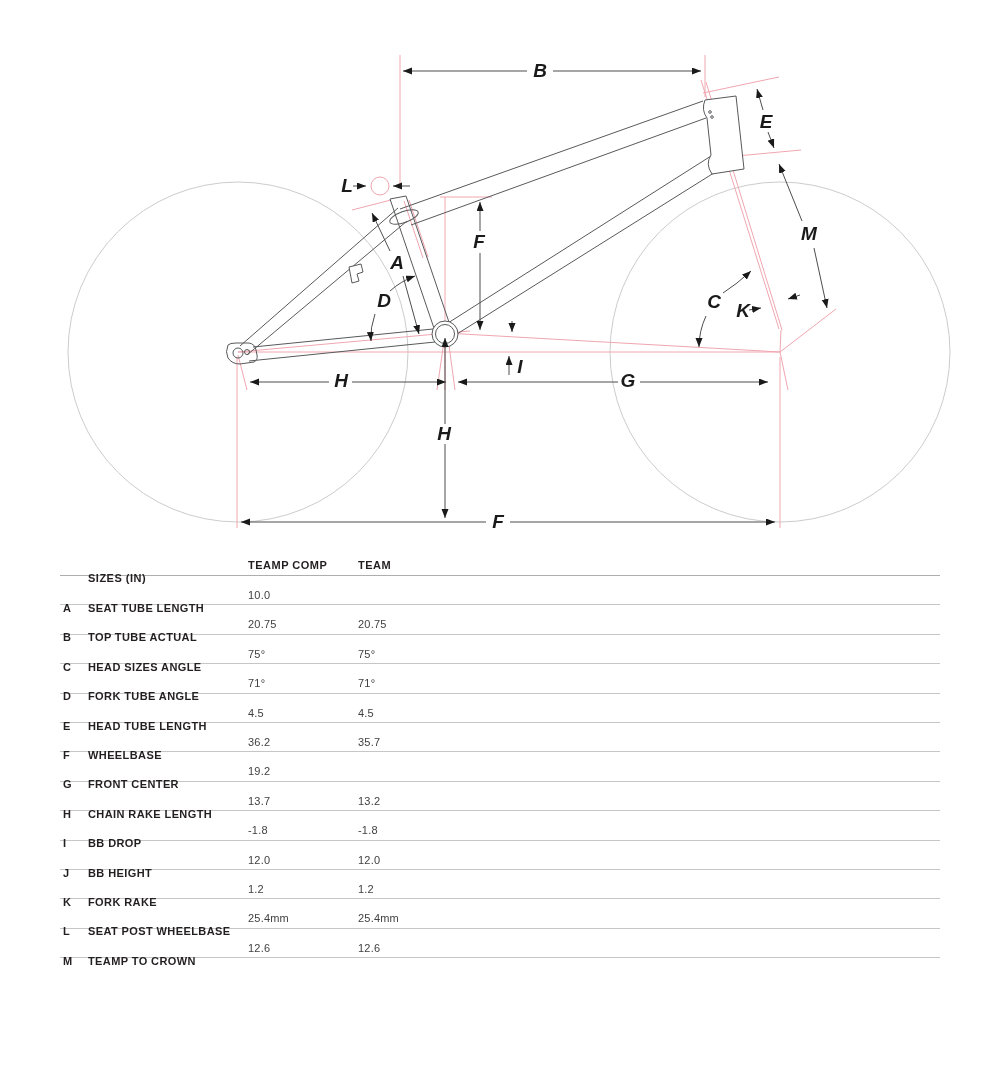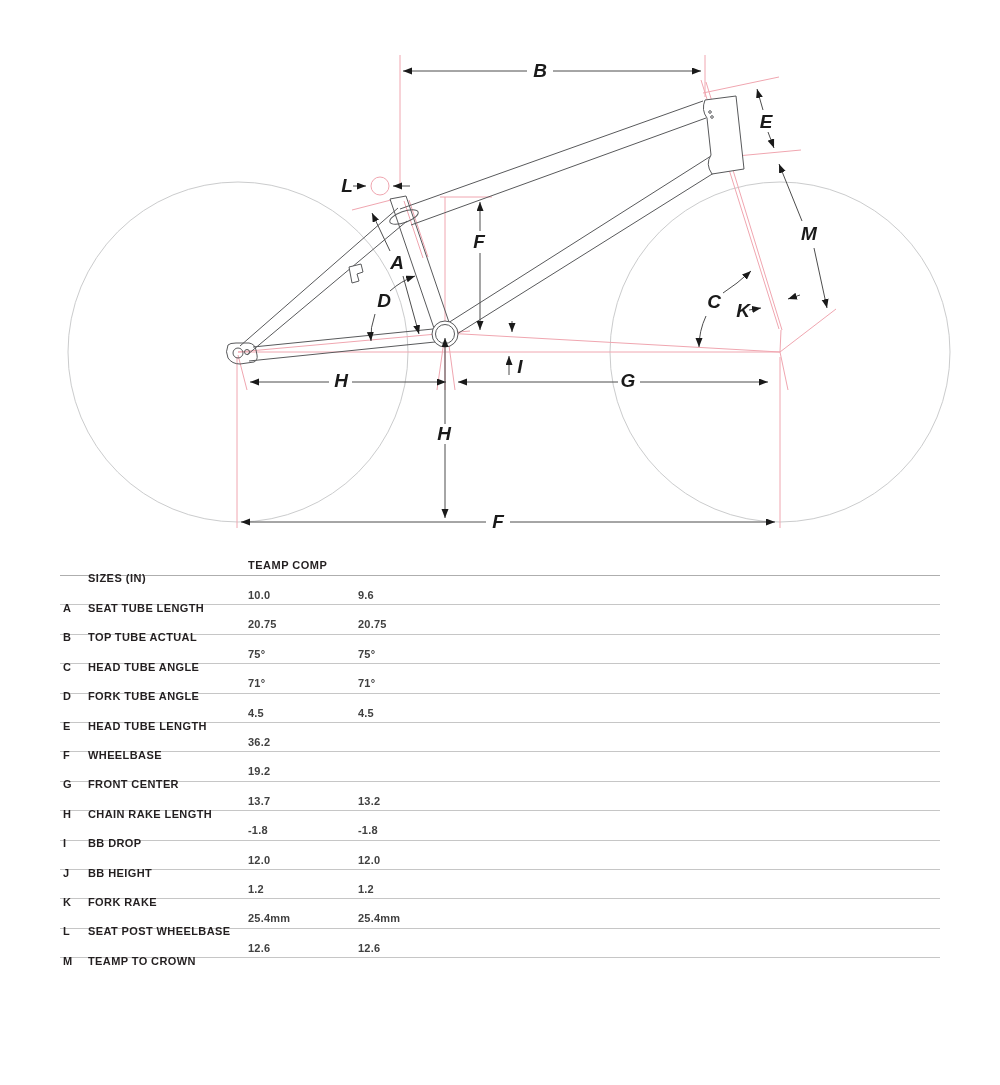--- a/index.html
+++ b/index.html
@@ -30,21 +30,21 @@
   .trow{
     display:grid;
     grid-template-columns:25px 160px 110px 1fr;
     align-items:center;
     height:28.4px;
     border-bottom:1px solid #c6c6c6;
     padding-left:3px;
   }
   .trow.thead{border-bottom:1.5px solid #aeaeae;height:29px;}
   .cell-letter,.cell-name{font-weight:bold;letter-spacing:.4px;margin-top:26px;}
-  .cell-val{color:#414141;letter-spacing:.2px;font-weight:bold;}
+  .cell-val{color:#414141;letter-spacing:.2px;}
   .thead .cell-name,.thead .cell-val{font-weight:bold;color:#231f20;letter-spacing:.5px;}
 </style>
 </head>
 <body>
 
 <div id="diagram-wrap">
 <svg width="1000" height="545" viewBox="0 0 1000 545">
   <defs>
     <marker id="ah" markerUnits="userSpaceOnUse" markerWidth="10" markerHeight="8" refX="9" refY="3.5" orient="auto">
       <path d="M0,0 L9,3.5 L0,7 Z" fill="#1a1a1a"></path>
@@ -184,56 +184,57 @@
         <text x="498" y="528" class="dim-label">F</text>
       </g>
 </svg>
 </div>
 
 <div id="spec-table">
   <div class="trow thead">
     <div class="cell-letter"></div>
     <div class="cell-name">SIZES (IN)</div>
     <div class="cell-val">TEAMP COMP</div>
+    <div class="cell-val">TEAM</div>
   </div>
   <div id="spec-rows">
       <div class="trow">
         <div class="cell-letter">A</div>
         <div class="cell-name">SEAT TUBE LENGTH</div>
         <div class="cell-val">10.0</div>
-        <div class="cell-val">9.6</div>
       </div>
       <div class="trow">
         <div class="cell-letter">B</div>
         <div class="cell-name">TOP TUBE ACTUAL</div>
         <div class="cell-val">20.75</div>
         <div class="cell-val">20.75</div>
       </div>
       <div class="trow">
         <div class="cell-letter">C</div>
-        <div class="cell-name">HEAD TUBE ANGLE</div>
+        <div class="cell-name">HEAD SIZES ANGLE</div>
         <div class="cell-val">75°</div>
         <div class="cell-val">75°</div>
       </div>
       <div class="trow">
         <div class="cell-letter">D</div>
         <div class="cell-name">FORK TUBE ANGLE</div>
         <div class="cell-val">71°</div>
         <div class="cell-val">71°</div>
       </div>
       <div class="trow">
         <div class="cell-letter">E</div>
         <div class="cell-name">HEAD TUBE LENGTH</div>
         <div class="cell-val">4.5</div>
         <div class="cell-val">4.5</div>
       </div>
       <div class="trow">
         <div class="cell-letter">F</div>
         <div class="cell-name">WHEELBASE</div>
         <div class="cell-val">36.2</div>
+        <div class="cell-val">35.7</div>
       </div>
       <div class="trow">
         <div class="cell-letter">G</div>
         <div class="cell-name">FRONT CENTER</div>
         <div class="cell-val">19.2</div>
       </div>
       <div class="trow">
         <div class="cell-letter">H</div>
         <div class="cell-name">CHAIN RAKE LENGTH</div>
         <div class="cell-val">13.7</div>

